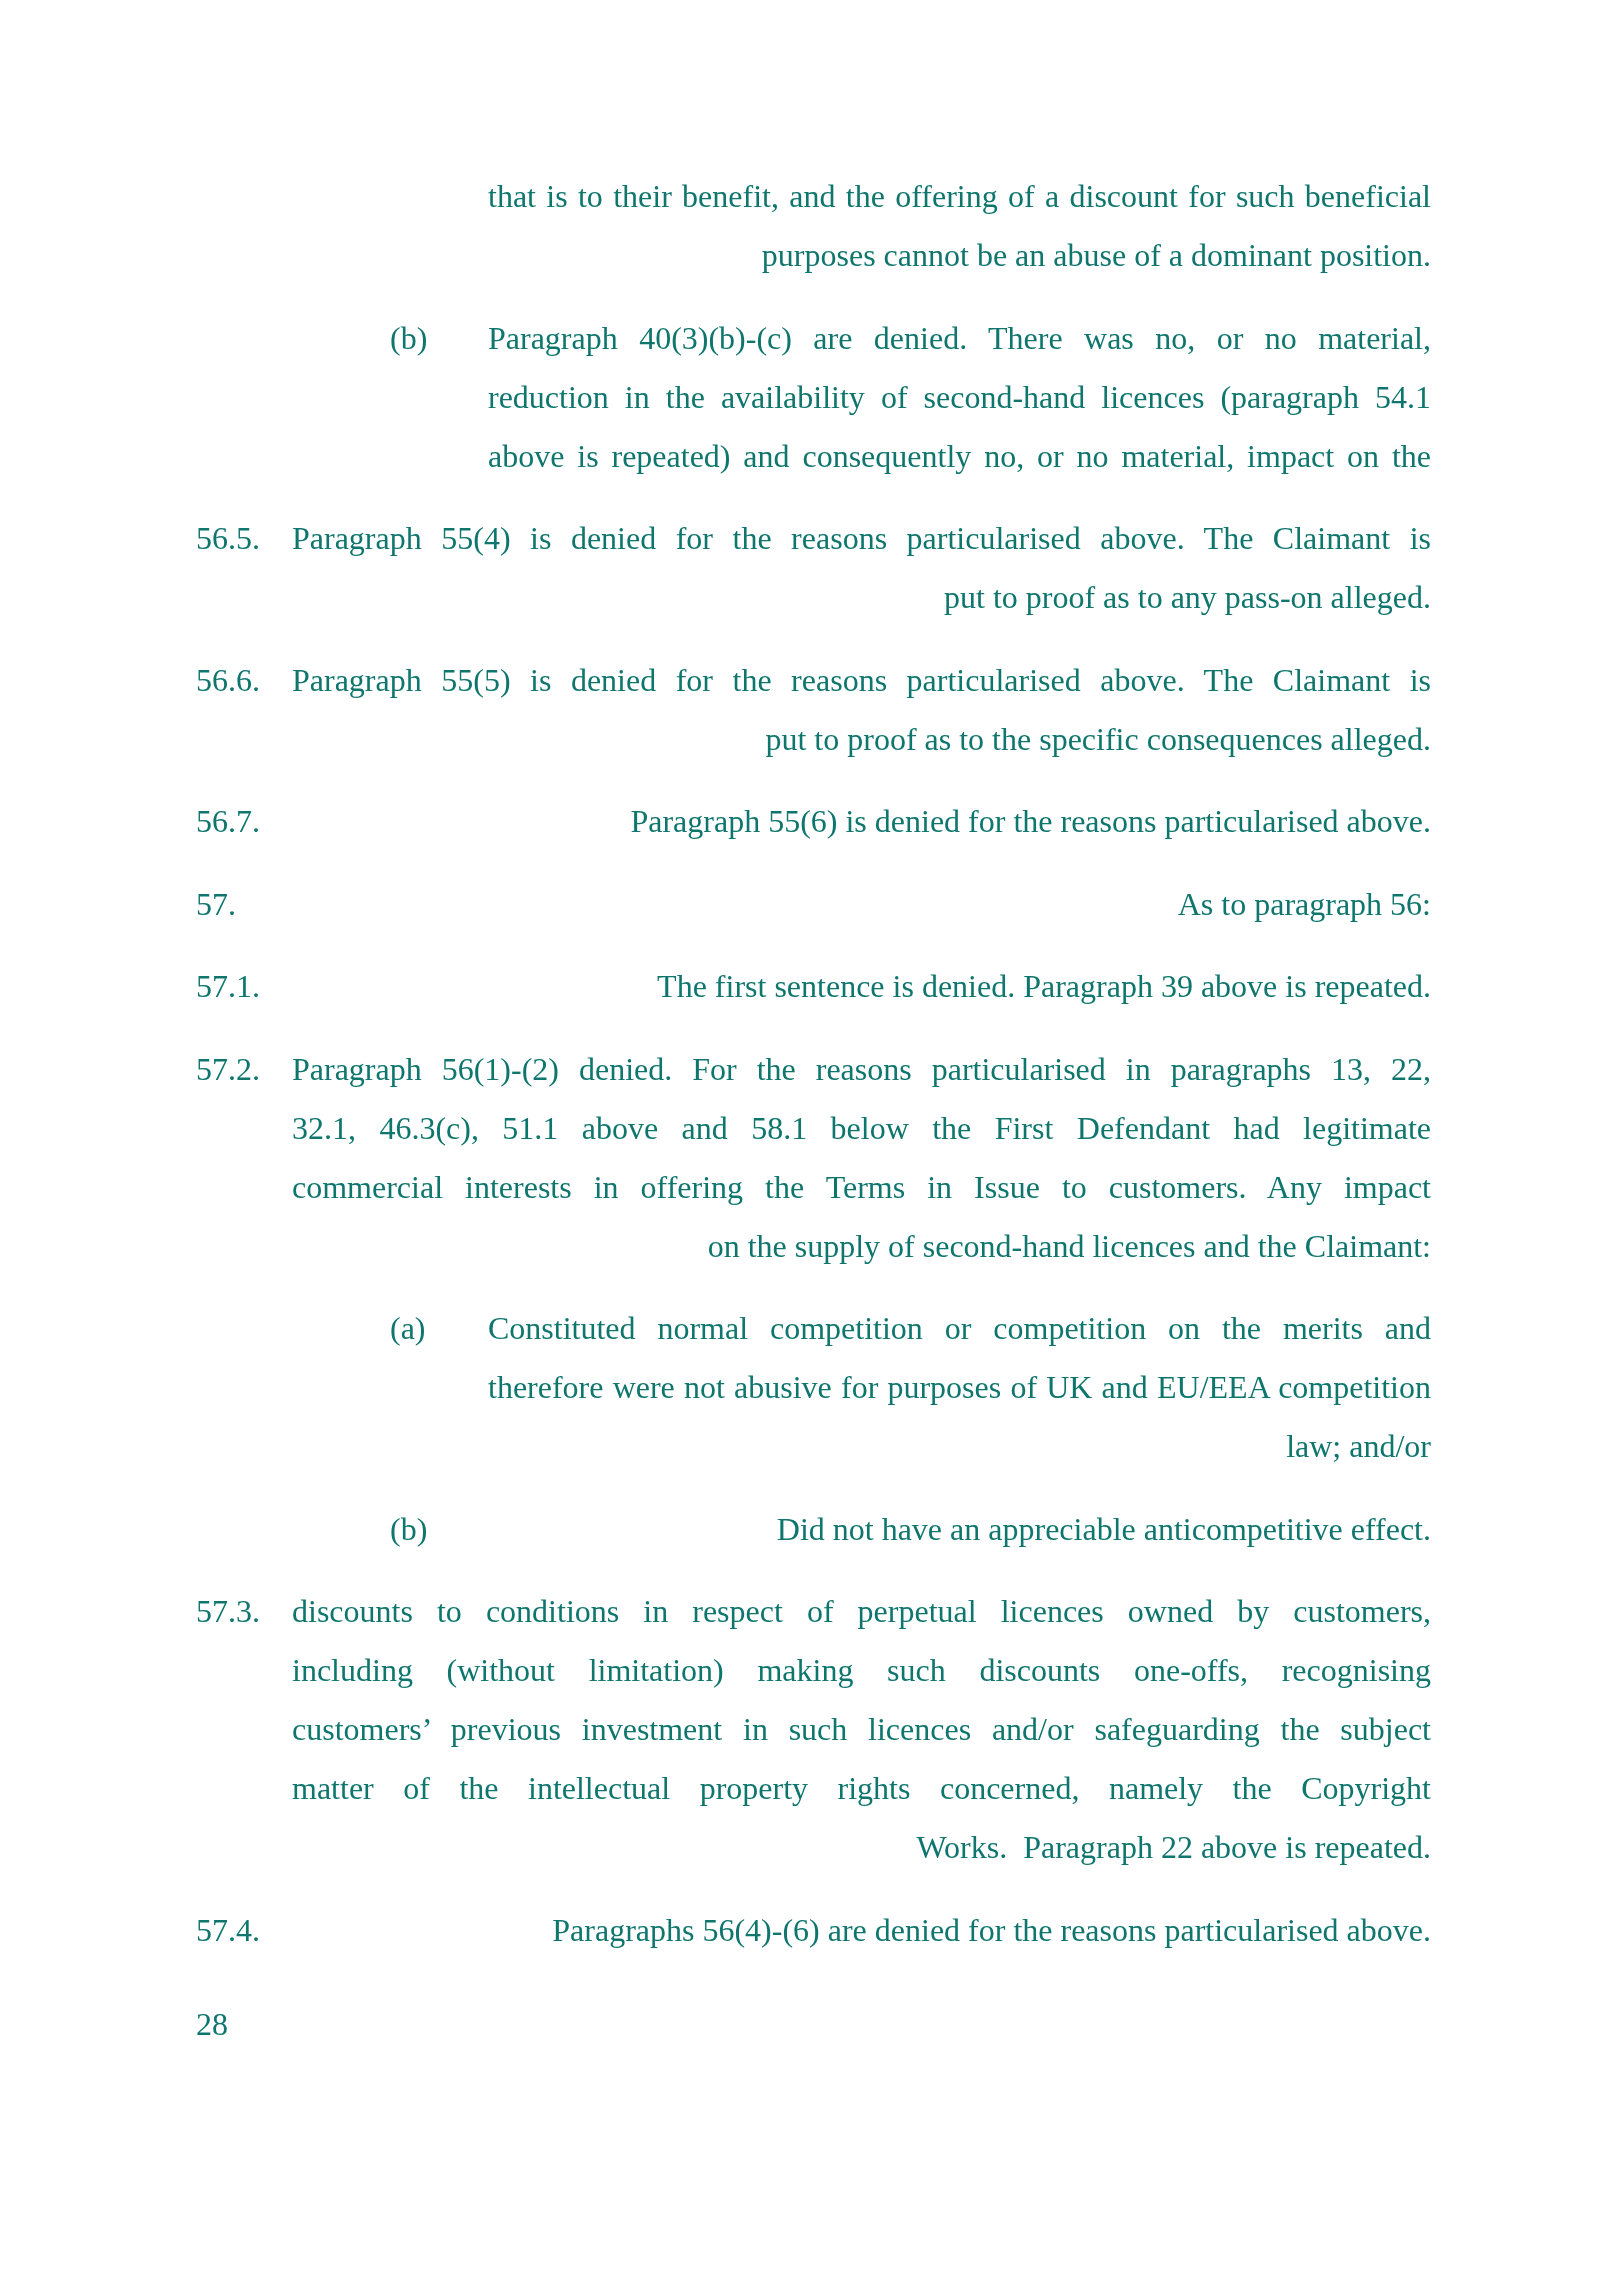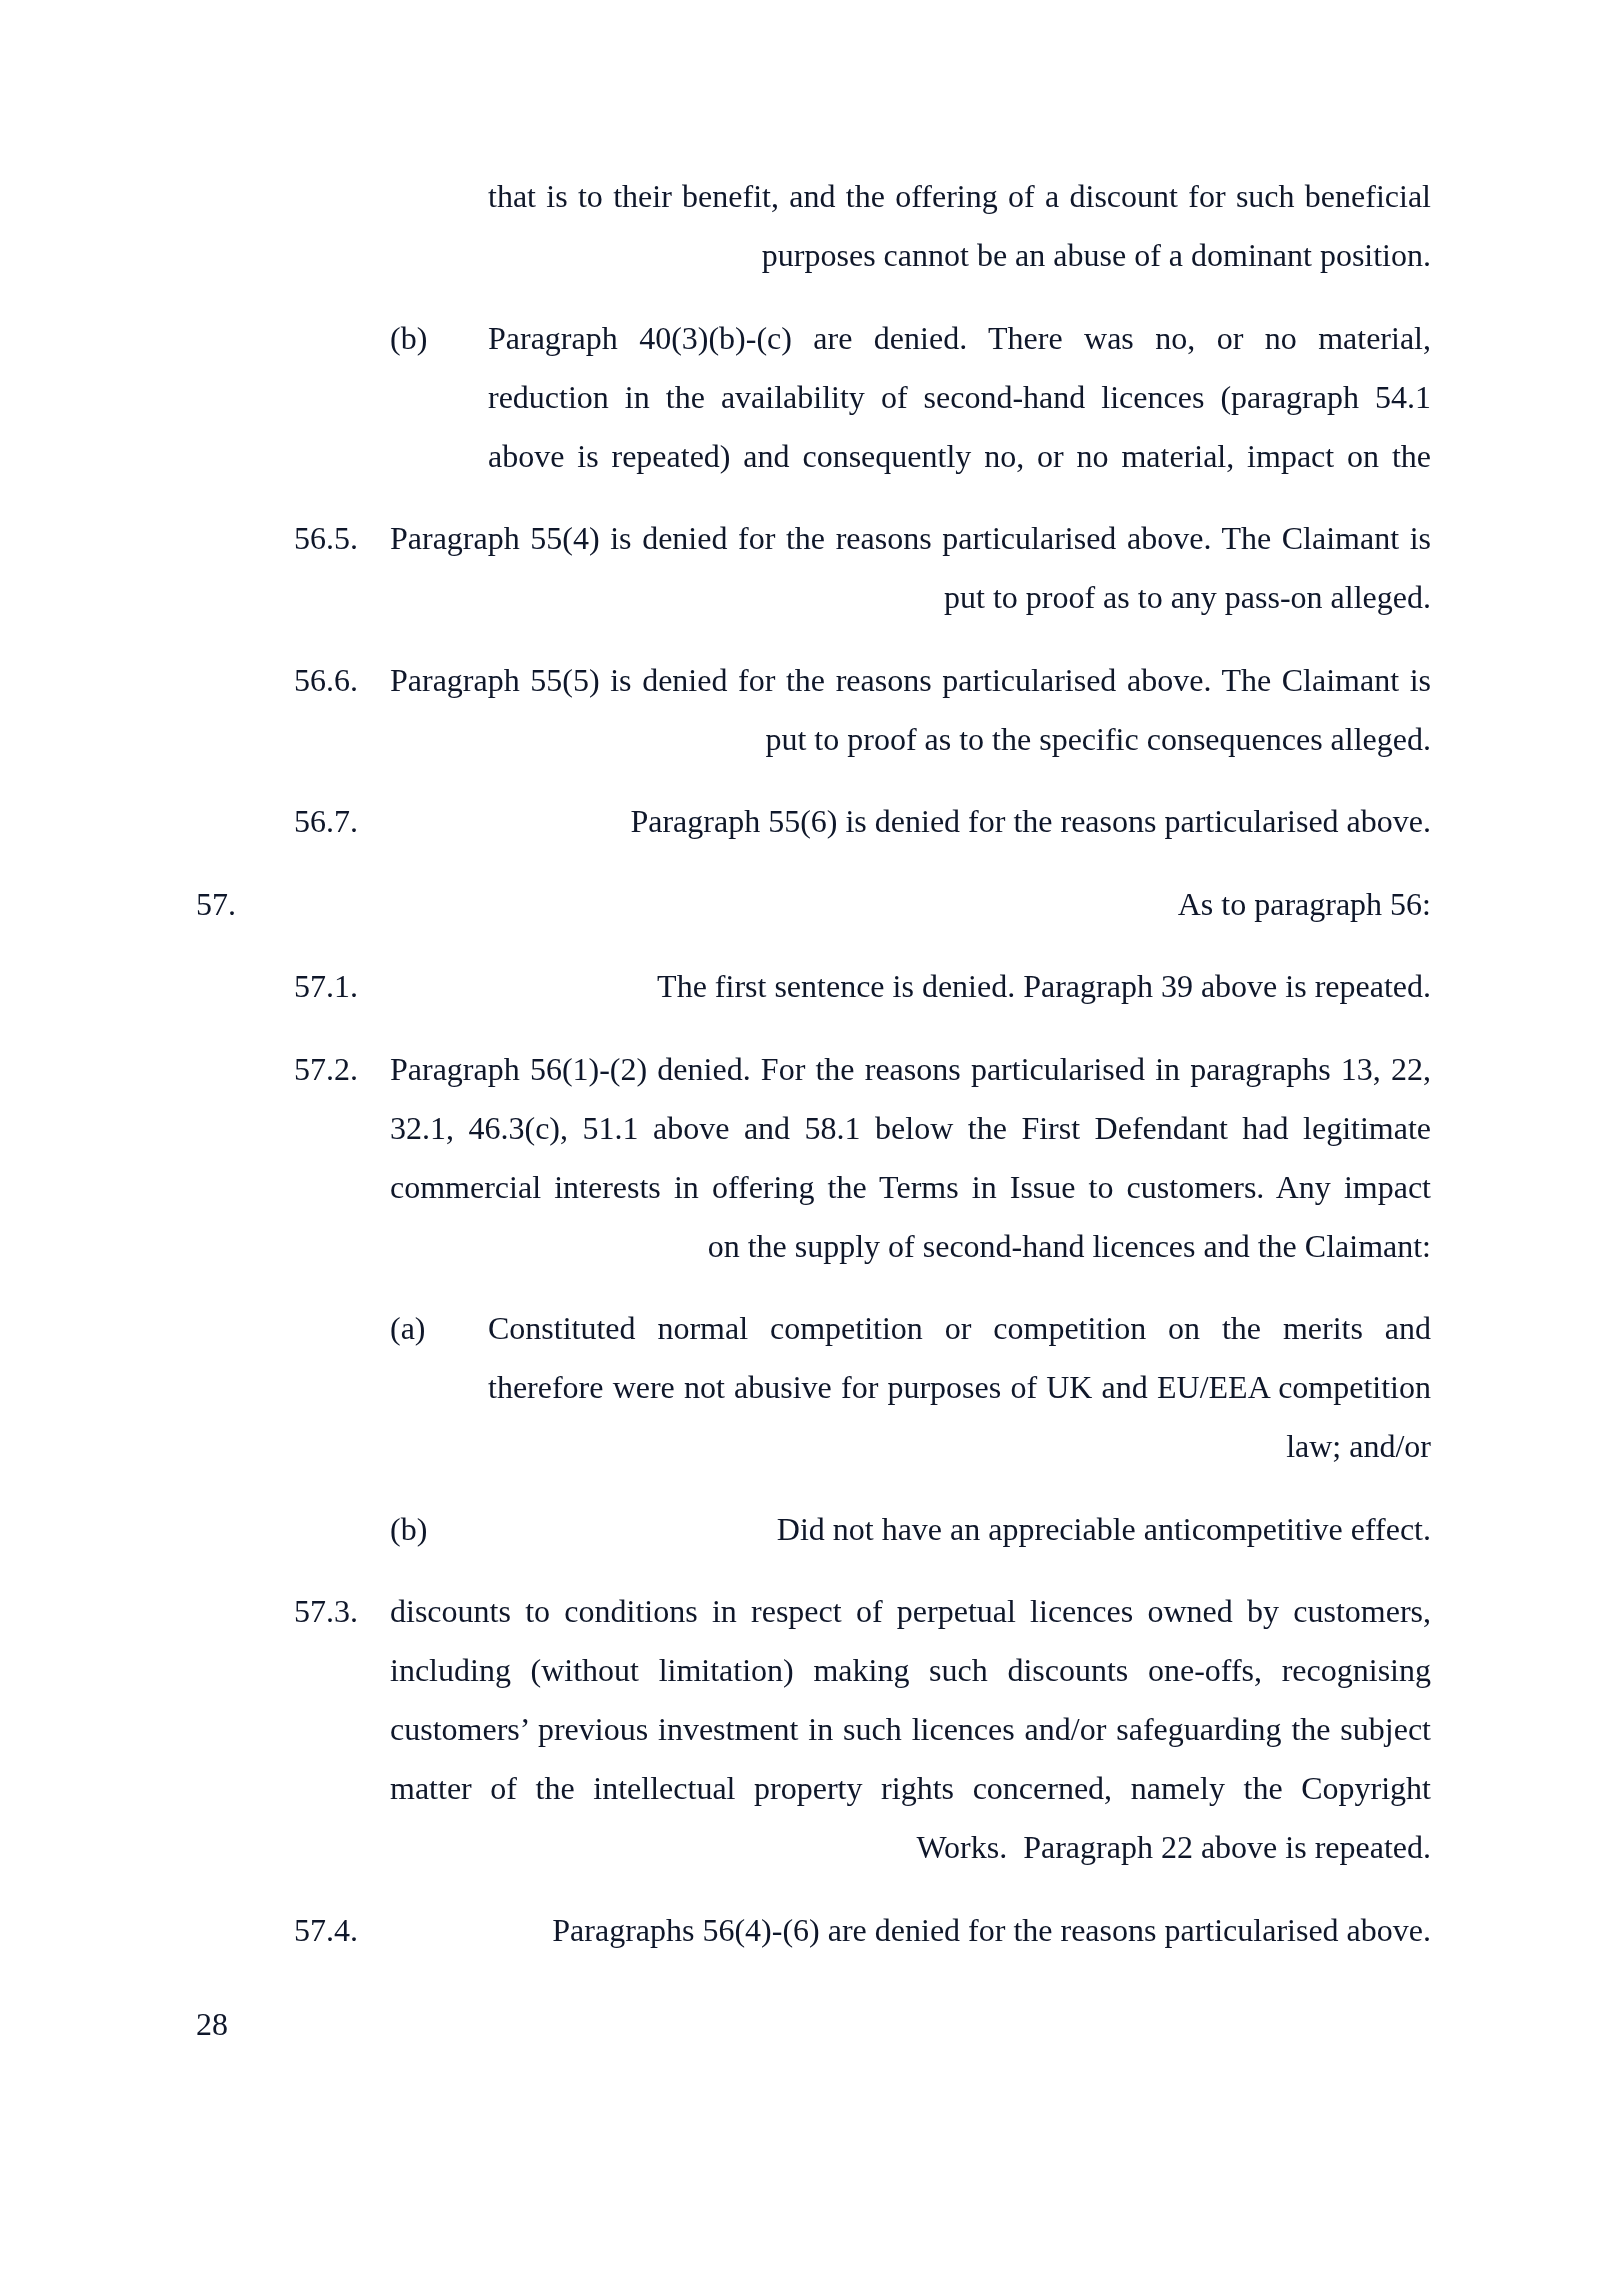--- a/index.html
+++ b/index.html
@@ -8,29 +8,29 @@
     background: #ffffff;
   }
   .page {
     position: relative;
     width: 1621px;
     height: 2293px;
     background: #ffffff;
     box-sizing: border-box;
     padding: 167px 190px 0 196px;
     font-family: "Liberation Serif", "DejaVu Serif", serif;
-    color: #0f172a;
+    color: #0f766e;
     overflow: hidden;
   }
   .block { margin-top: 23.5px; }
   .block:first-child { margin-top: 0; }
 
   
   .lvl1 { display: grid; grid-template-columns: 98px 1fr; }
-  .lvl2 { display: grid; grid-template-columns: 96px 1fr;  margin-left: 98px; }
+  .lvl2 { display: grid; grid-template-columns: 96px 1fr;  }
   .lvl3 { display: grid; grid-template-columns: 98px 1fr; margin-left: 194px; }
   .cont { margin-left: 292px; }
 
   .num, .ln {
     font-size: 32px;
     line-height: 59px;
     white-space: normal;
   }
   .ln { text-align: right; }
   .jl { text-align: justify; text-align-last: justify; }

